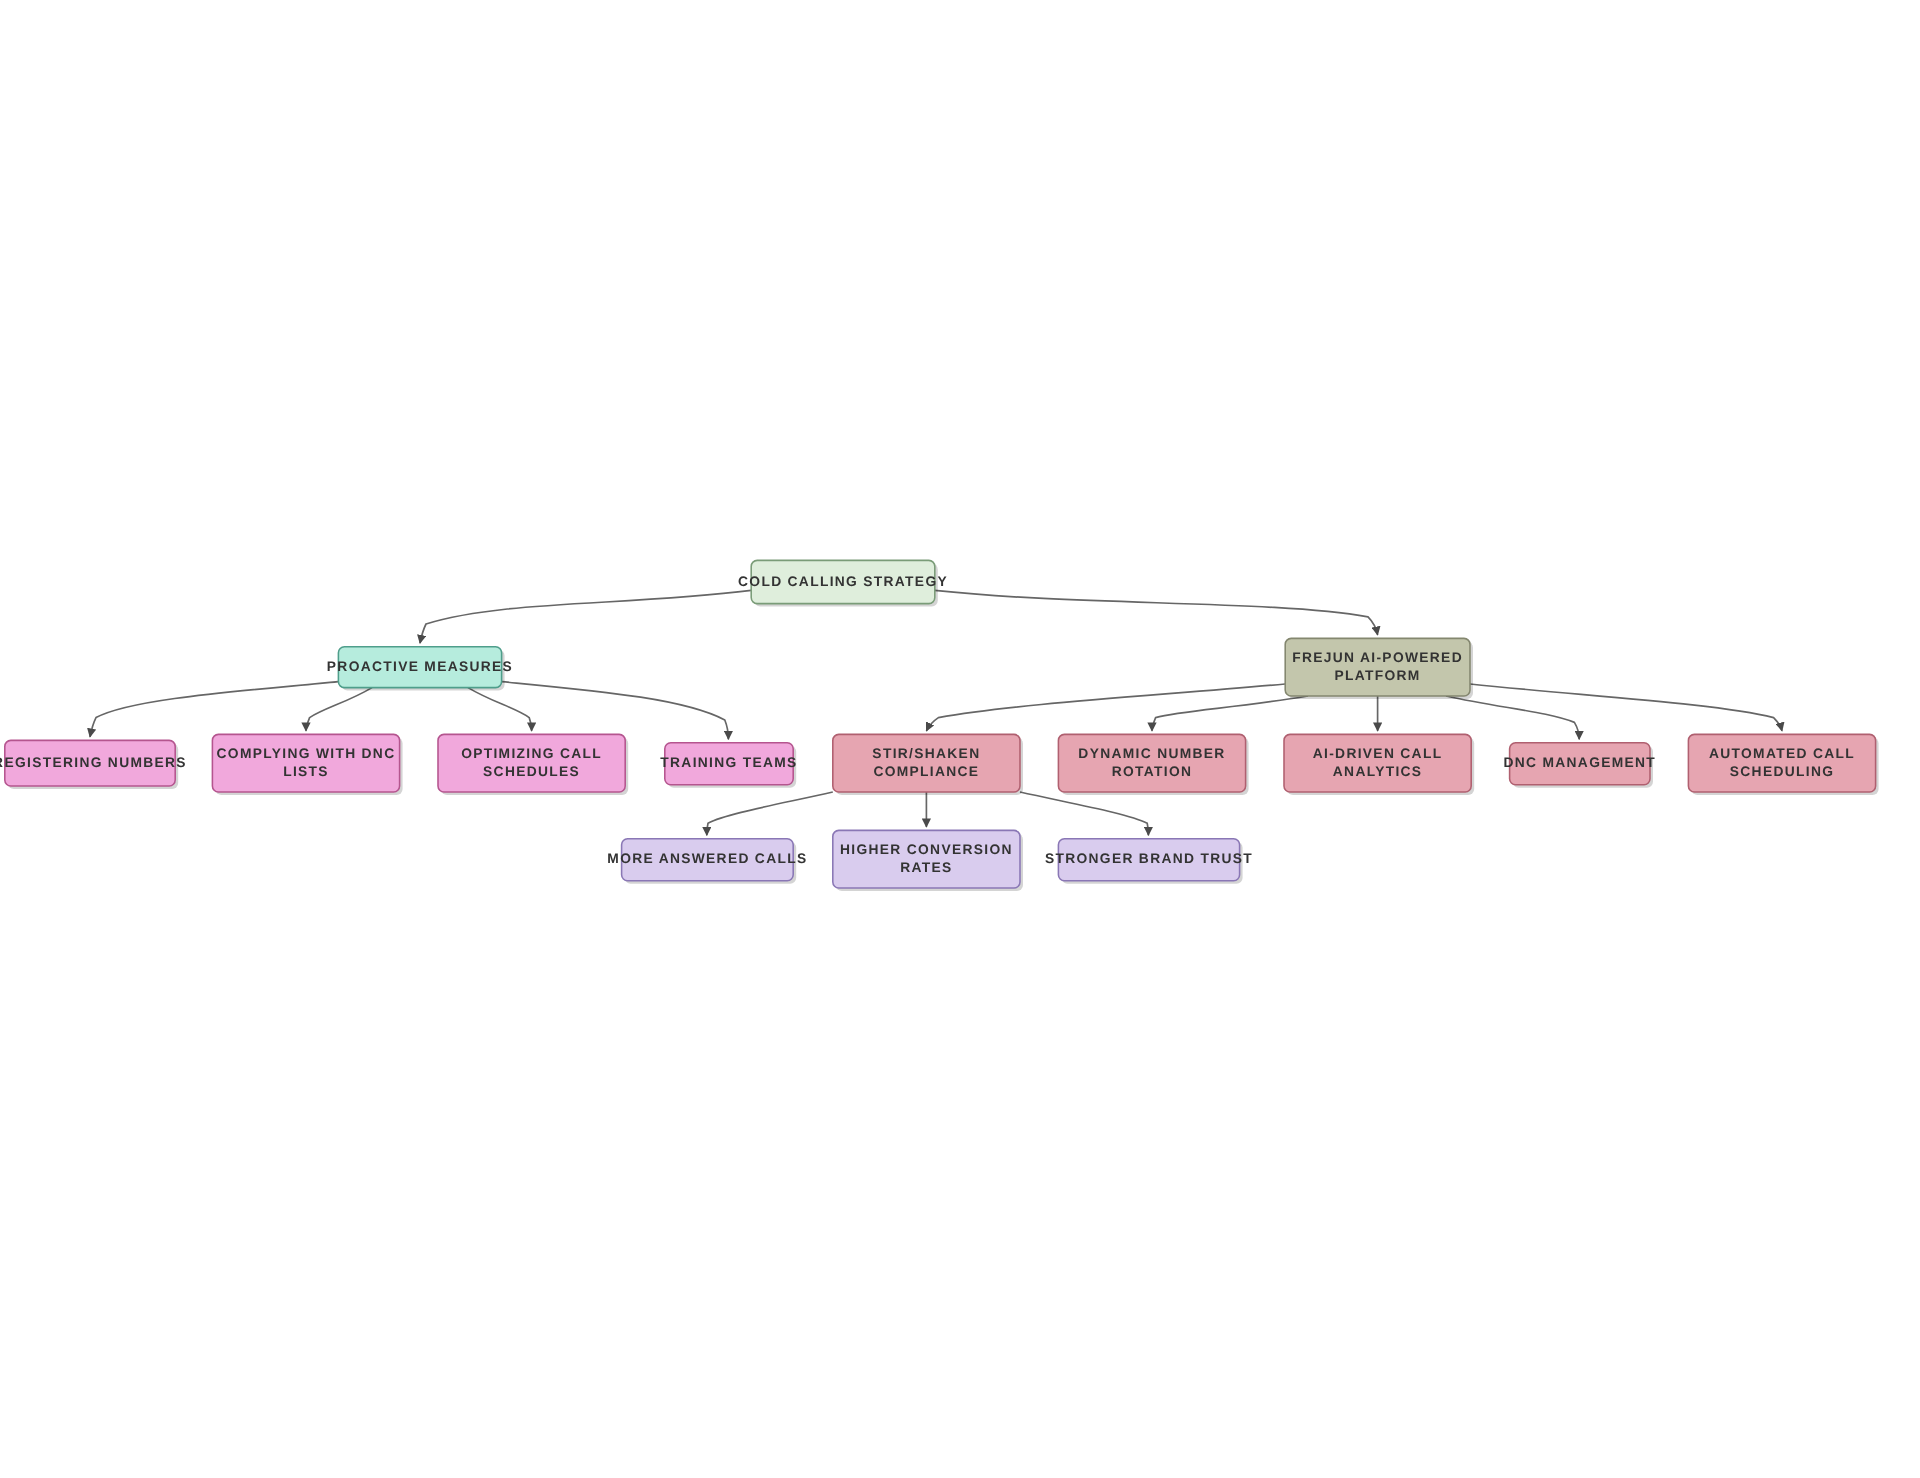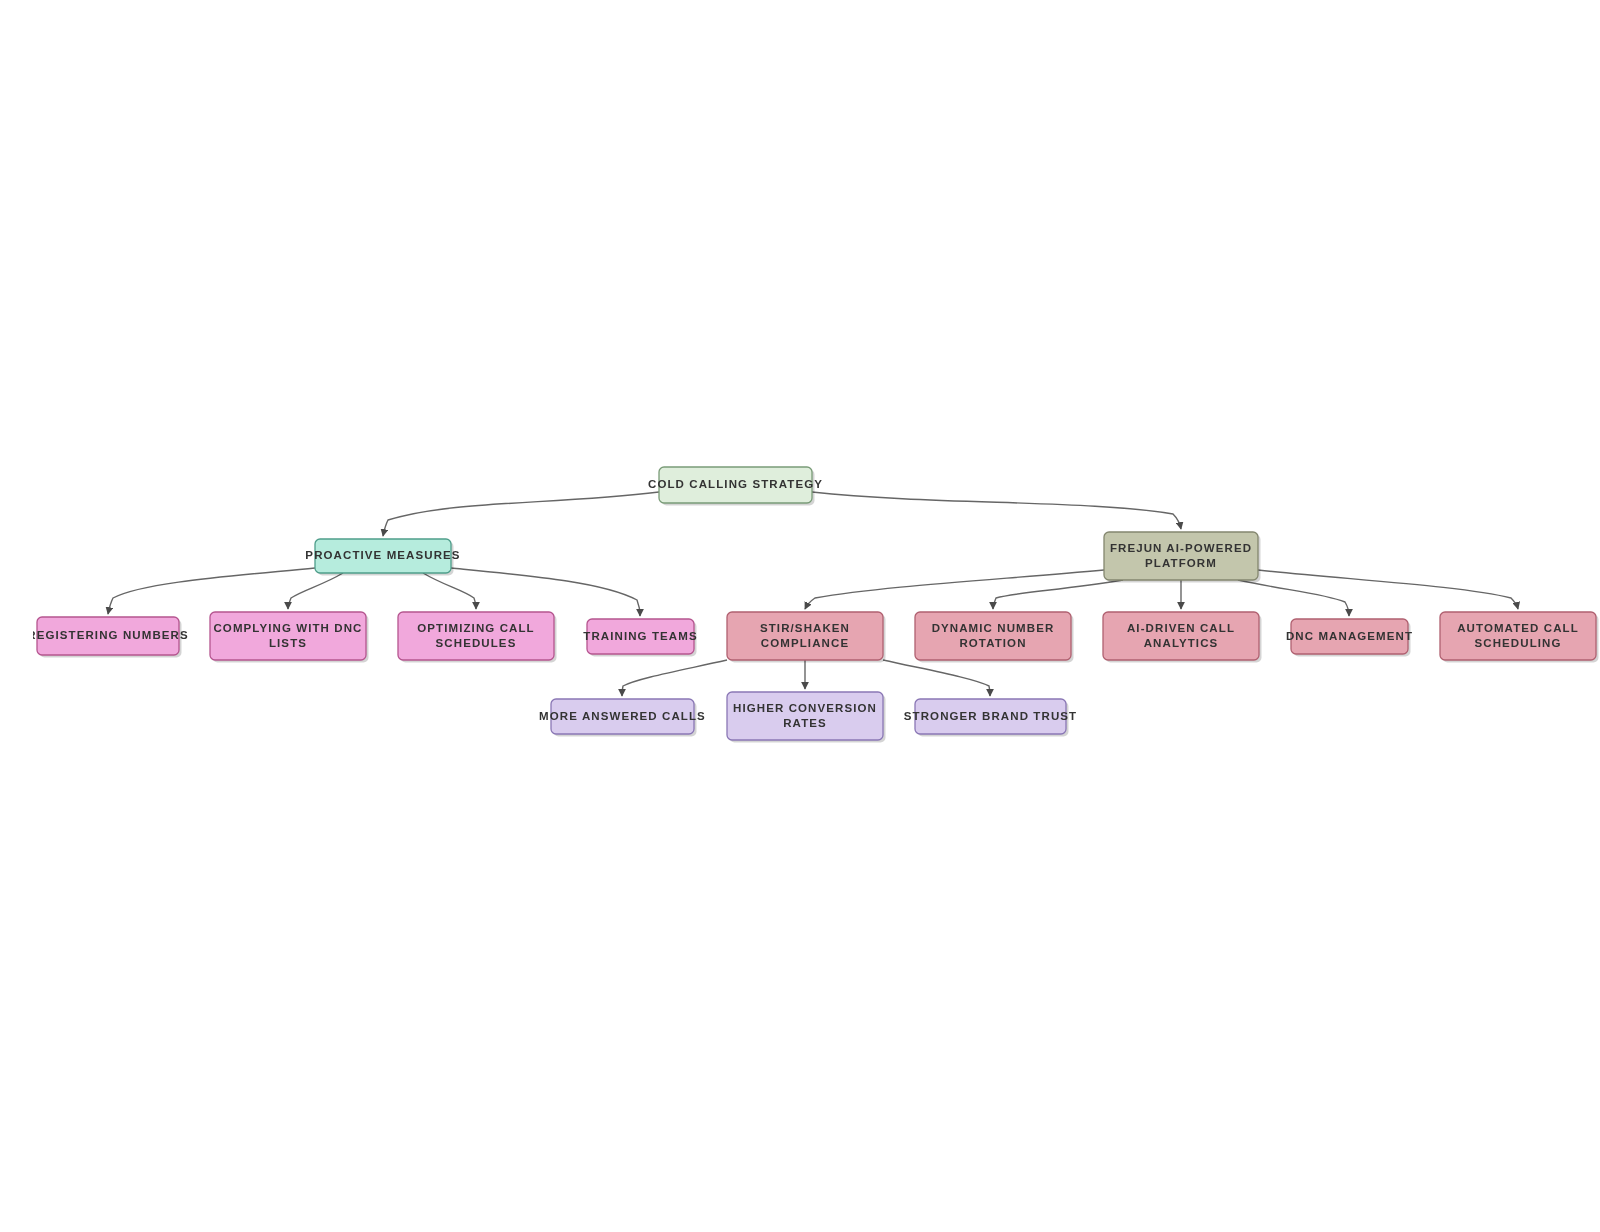--- a/index.html
+++ b/index.html
@@ -13,21 +13,20 @@
     position: relative;
     font-family: "Liberation Sans", sans-serif;
     overflow: hidden;
   }
   #diagram-root {
     position: absolute;
     left: 0;
     top: 0;
     width: 1316px;
     height: 1232px;
-    margin-left: 33px;
   }
   svg#flowchart {
     display: block;
     width: 1600px;
     height: 1232px;
   }
   .edge-path {
     fill: none;
     stroke: #666666;
     stroke-width: 1.4px;

